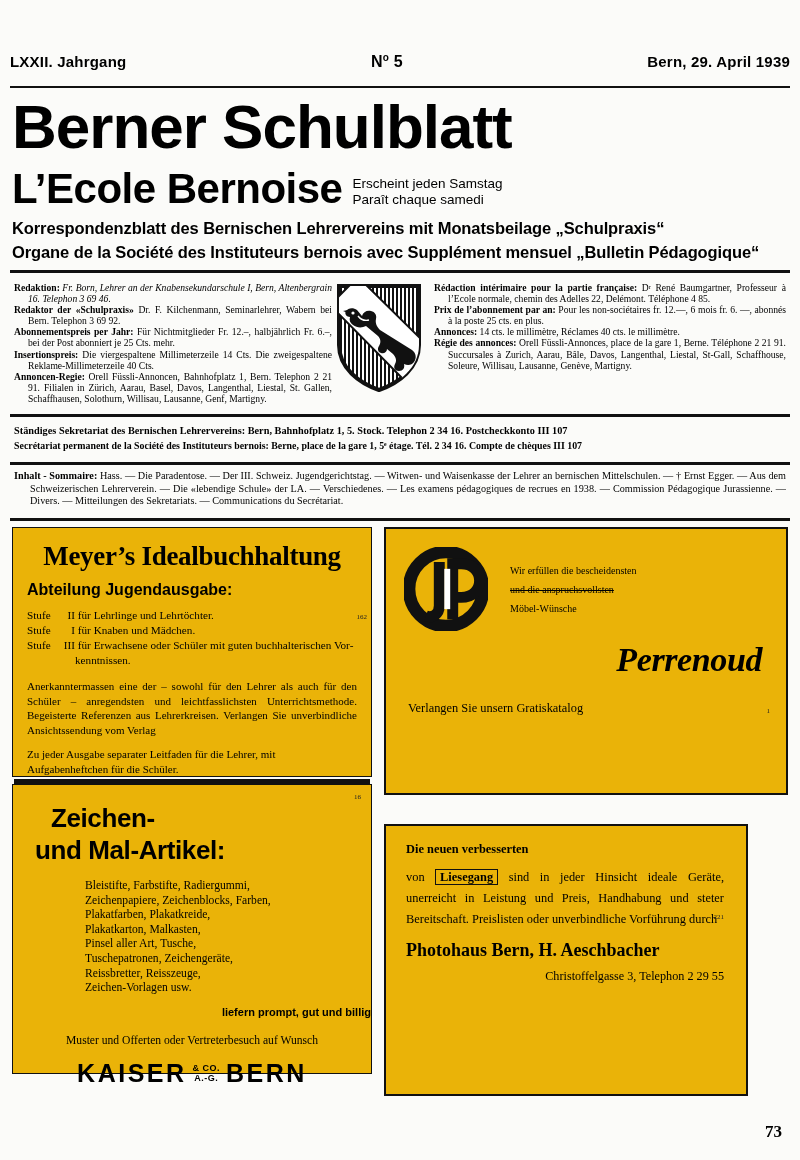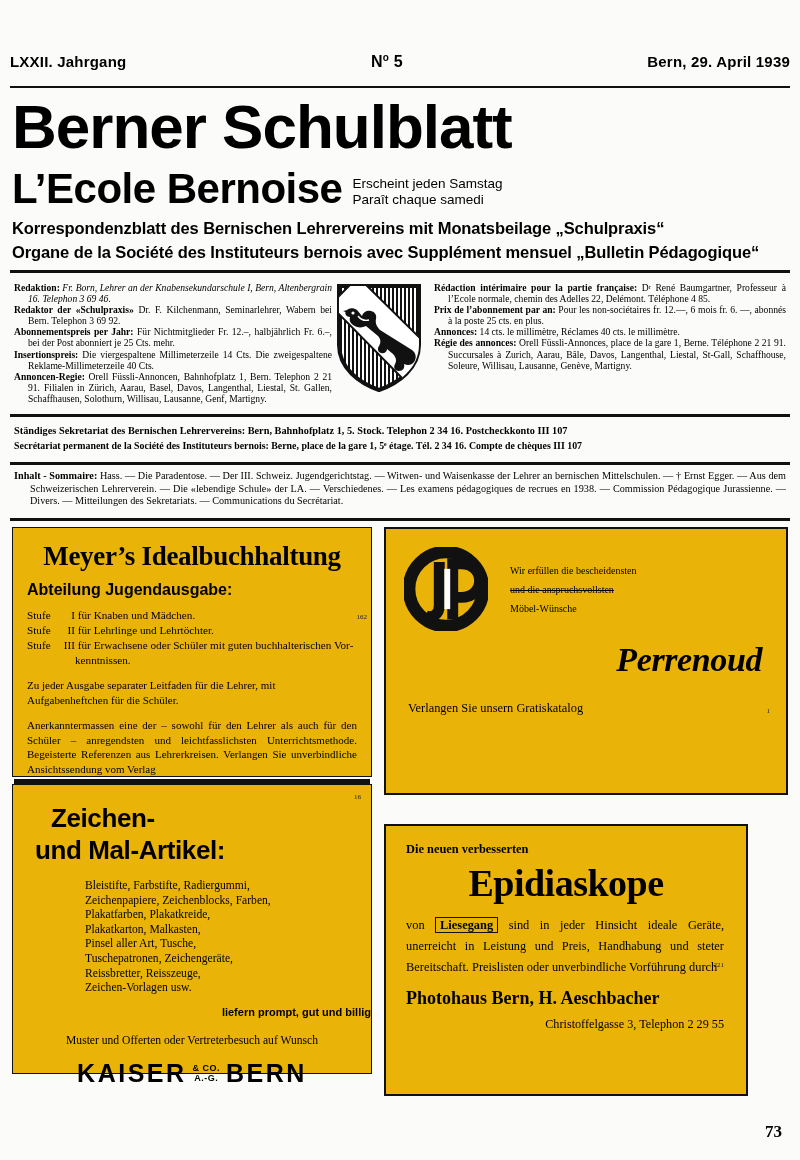--- a/index.html
+++ b/index.html
@@ -417,27 +417,27 @@
     <span class="body"><b class="lead">Inhalt - Sommaire:</b><span> Hass. — Die Paradentose. — Der III. Schweiz. Jugendgerichtstag. — Witwen- und Waisenkasse der Lehrer an bernischen Mittelschulen. — † Ernst Egger. — Aus dem Schweizerischen Lehrerverein. — Die «lebendige Schule» der LA. — Verschiedenes. — Les examens pédagogiques de recrues en 1938. — Commission Pédagogique Jurassienne. — Divers. — Mitteilungen des Sekretariats. — Communications du Secrétariat.</span></span>
   </div>
 
   <div class="rule-med" style="top:518px;"></div>
 
   <div class="ad ad-meyer">
     <div class="meyer-title">Meyer’s Idealbuchhaltung</div>
     <div class="meyer-sub">Abteilung Jugendausgabe:</div>
     <div class="meyer-stufen">
       <span class="ad-num" style="right:4px; top:2px;">162</span>
+      <div class="row"><span class="lbl">Stufe</span><span class="num">II</span> <span>für Lehrlinge und Lehrtöchter.</span></div>
       <div class="row"><span class="lbl">Stufe</span><span class="num">I</span> <span>für Knaben und Mädchen.</span></div>
-      <div class="row"><span class="lbl">Stufe</span><span class="num">II</span> <span>für Lehrlinge und Lehrtöchter.</span></div>
       <div class="row"><span class="lbl">Stufe</span><span class="num">III</span> <span>für Erwachsene oder Schüler mit guten buchhalterischen Vor‑</span></div>
       <div class="cont">kenntnissen.</div>
     </div>
+    <div class="meyer-para p2">Anerkanntermassen eine der – sowohl für den Lehrer als auch für den Schüler – anregendsten und leichtfasslichsten Unterrichtsmethode. Begeisterte Referenzen aus Lehrerkreisen. Verlangen Sie unverbindliche Ansichtssendung vom Verlag</div>
     <div class="meyer-para">Zu jeder Ausgabe separater Leitfaden für die Lehrer, mit Aufgabenheftchen für die Schüler.</div>
-    <div class="meyer-para p2">Anerkanntermassen eine der – sowohl für den Lehrer als auch für den Schüler – anregendsten und leichtfasslichsten Unterrichtsmethode. Begeisterte Referenzen aus Lehrerkreisen. Verlangen Sie unverbindliche Ansichtssendung vom Verlag</div>
     <div class="meyer-sign">C. F. Breuninger, Aarau</div>
   </div>
   <div class="blackbar"></div>
 
   <div class="ad ad-perrenoud">
     <div class="perr-top">
       <svg class="perr-logo" viewBox="0 0 100 100" aria-hidden="true">
         <circle cx="50" cy="50" r="44" fill="none" stroke="#111" stroke-width="15"></circle>
         <path d="M42 18 V70 c0 10 -8 15 -16 12" fill="none" stroke="#111" stroke-width="13" stroke-linecap="butt"></path>
         <path d="M58 86 V20 h10 c14 0 22 9 22 20 c0 11 -8 20 -22 20 h-10" fill="none" stroke="#111" stroke-width="13"></path>
@@ -479,21 +479,20 @@
       <span class="small">
         <span style="display:block">&amp; CO.</span>
         <span style="display:block">A.-G.</span>
       </span>
       <span>BERN</span>
     </div>
   </div>
 
   <div class="ad ad-epidia">
     <div class="epi-lead">Die neuen verbesserten</div>
-    <div class="epi-title">Epidiaskope</div>
     <div class="epi-body">
       <span>von </span><span class="epi-box">Liesegang</span><span> sind in jeder Hinsicht ideale Geräte, unerreicht in Leistung und Preis, Handhabung und steter Bereitschaft. Preislisten oder unverbindliche Vorführung durch</span>
       <span class="ad-num" style="right:0px; bottom:2px;">221</span>
     </div>
     <div class="epi-shop">Photohaus Bern, H. Aeschbacher</div>
     <div class="epi-addr">Christoffelgasse 3, Telephon 2 29 55</div>
   </div>
 
   <div class="pagenum">73</div>
 

